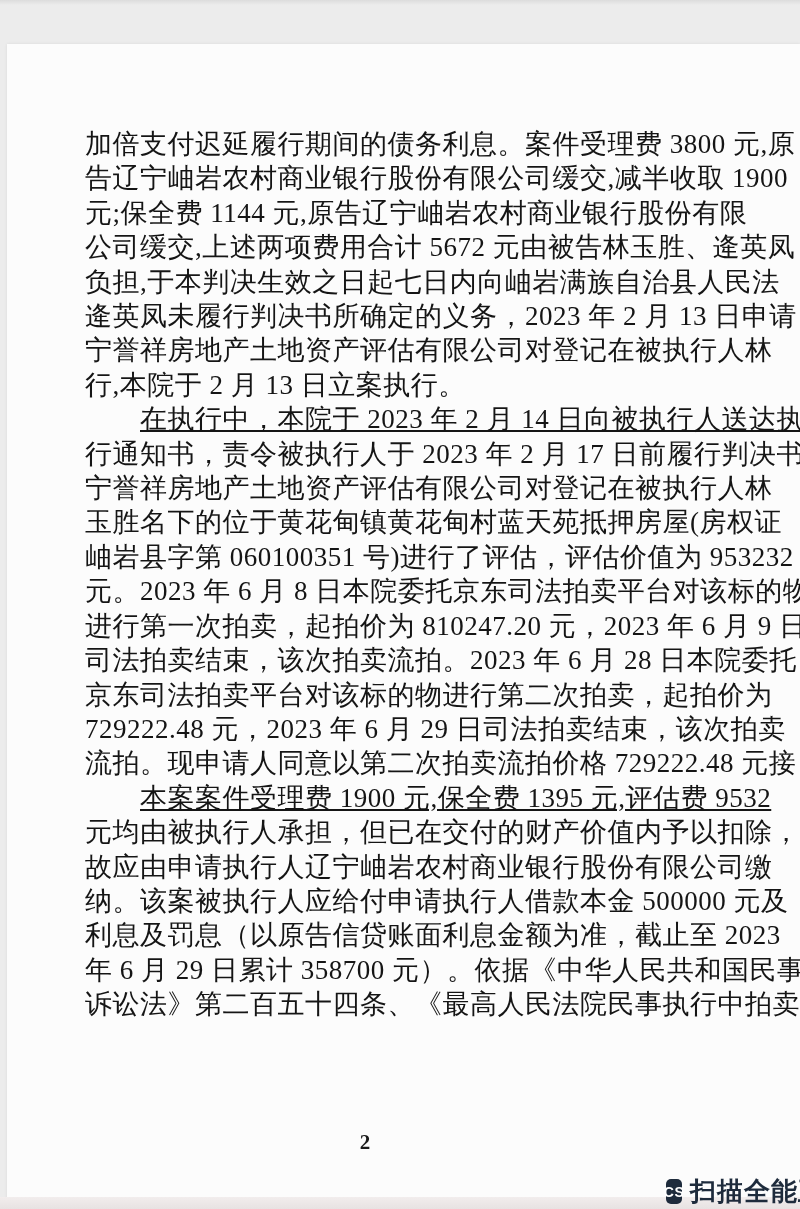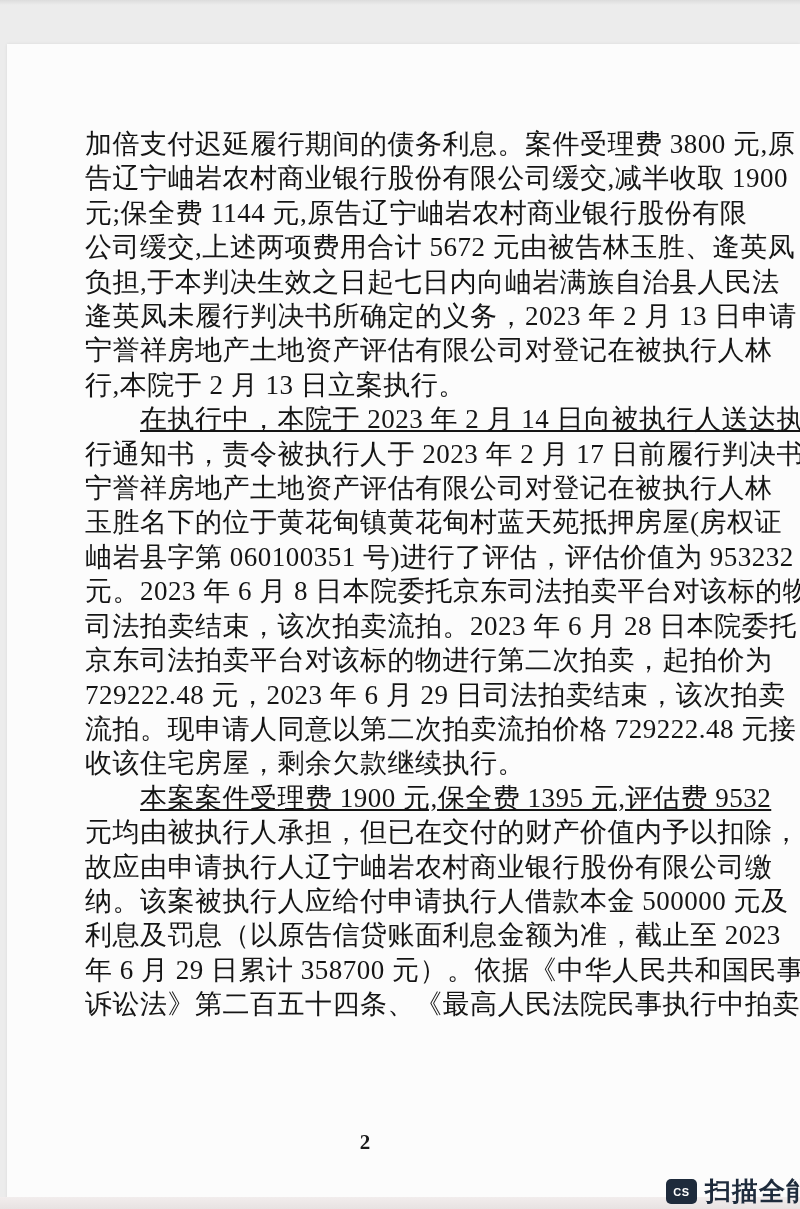--- a/index.html
+++ b/index.html
@@ -61,27 +61,27 @@
     left: 666px; top: 1174px;
     display: flex;
     align-items: center;
     gap: 8px;
     white-space: nowrap;
   }
   .wm-badge {
     display: inline-flex;
     align-items: center;
     justify-content: center;
-    width: 31px; height: 25px;
+    width: 16px; height: 25px;
     border-radius: 5px;
     background: #1e2b3c;
     color: #ffffff;
     font-family: "Liberation Sans", "DejaVu Sans", sans-serif;
     font-weight: bold;
-    font-size: 11px;
+    font-size: 14px;
     letter-spacing: 0.5px;
   }
   .wm-label {
     font-family: "Liberation Sans", "DejaVu Sans", sans-serif;
     font-size: 26px;
     font-weight: 600;
     color: #1e2b3c;
     letter-spacing: 1px;
   }
   .bottom-strip {
@@ -104,25 +104,25 @@
         <div class="line">负担,于本判决生效之日起七日内向岫岩满族自治县人民法</div>
         <div class="line">逄英凤未履行判决书所确定的义务，2023 年 2 月 13 日申请</div>
         <div class="line">宁誉祥房地产土地资产评估有限公司对登记在被执行人林</div>
         <div class="line flush">行,本院于 2 月 13 日立案执行。</div>
         <div class="line indent">在执行中，本院于 2023 年 2 月 14 日向被执行人送达执</div>
         <div class="line">行通知书，责令被执行人于 2023 年 2 月 17 日前履行判决书</div>
         <div class="line">宁誉祥房地产土地资产评估有限公司对登记在被执行人林</div>
         <div class="line">玉胜名下的位于黄花甸镇黄花甸村蓝天苑抵押房屋(房权证</div>
         <div class="line">岫岩县字第 060100351 号)进行了评估，评估价值为 953232</div>
         <div class="line">元。2023 年 6 月 8 日本院委托京东司法拍卖平台对该标的物</div>
+        <div class="line">进行第一次拍卖，起拍价为 810247.20 元，2023 年 6 月 9 日</div>
         <div class="line">司法拍卖结束，该次拍卖流拍。2023 年 6 月 28 日本院委托</div>
         <div class="line">京东司法拍卖平台对该标的物进行第二次拍卖，起拍价为</div>
         <div class="line">729222.48 元，2023 年 6 月 29 日司法拍卖结束，该次拍卖</div>
         <div class="line">流拍。现申请人同意以第二次拍卖流拍价格 729222.48 元接</div>
-        <div class="line flush">收该住宅房屋，剩余欠款继续执行。</div>
         <div class="line indent">本案案件受理费 1900 元,保全费 1395 元,评估费 9532</div>
         <div class="line">元均由被执行人承担，但已在交付的财产价值内予以扣除，</div>
         <div class="line">故应由申请执行人辽宁岫岩农村商业银行股份有限公司缴</div>
         <div class="line">纳。该案被执行人应给付申请执行人借款本金 500000 元及</div>
         <div class="line">利息及罚息（以原告信贷账面利息金额为准，截止至 2023</div>
         <div class="line">年 6 月 29 日累计 358700 元）。依据《中华人民共和国民事</div>
         <div class="line">诉讼法》第二百五十四条、《最高人民法院民事执行中拍卖、</div>
       </div>
     <div class="page-number-row">
       <span class="page-number">2</span>

